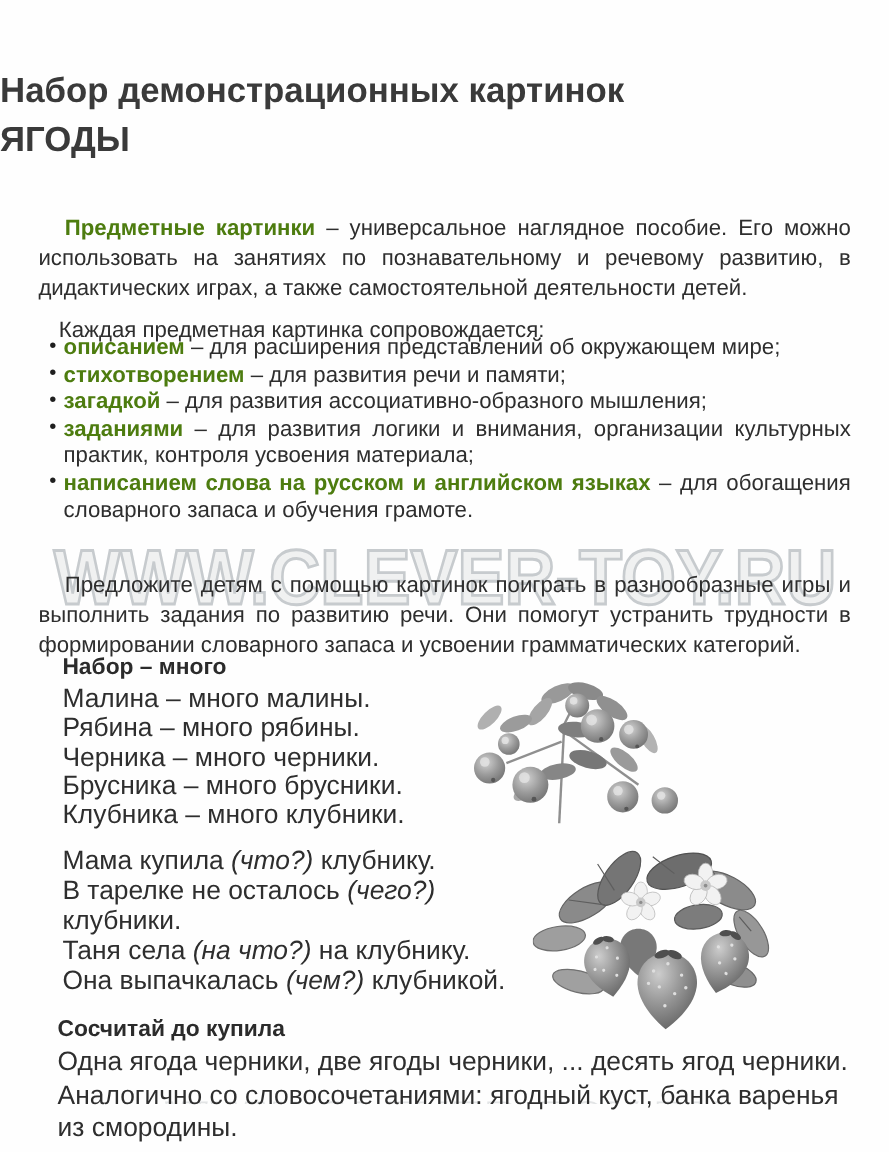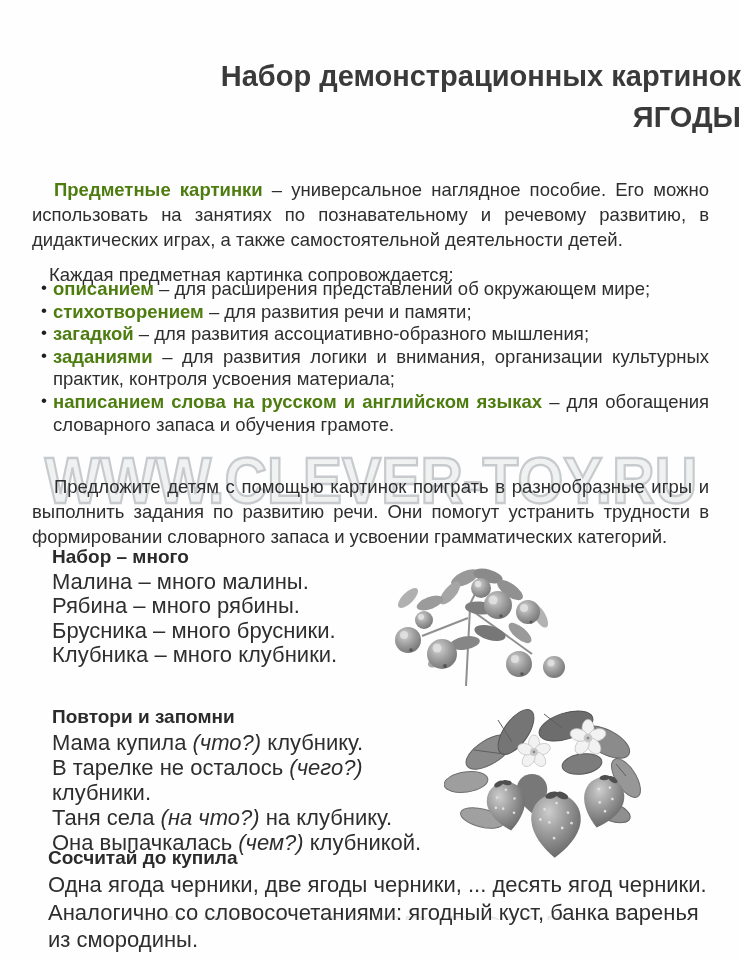--- a/index.html
+++ b/index.html
@@ -24,21 +24,21 @@
     opacity:0.55;z-index:0;user-select:none;
   }
   .watermark-bottom span{
     display:block;font-weight:bold;font-size:36px;line-height:1;
     margin-top:3px;text-align:center;white-space:nowrap;letter-spacing:4px;
     color:rgba(203,207,209,0.25);
     -webkit-text-stroke:1.4px #ccd0d2;
   }
   
   .title{
-    top:56px;left:0;width:741px;text-align:right;
+    top:56px;left:0;width:741px;text-align:left;
     font-weight:bold;font-size:29px;line-height:41px;color:#3a3a3a;
     z-index:1;
   }
   .para{
     left:32px;width:677px;font-size:18.5px;line-height:25px;
     text-align:justify;z-index:1;
   }
   .para.indent{text-indent:22px;}
   .lead-bold{font-weight:bold;color:#4d7c0f;}
   .list-intro{top:262px;left:49px;font-size:18.5px;line-height:25px;z-index:1;}
@@ -88,26 +88,26 @@
   <li><span class="dot">•</span><span class="lead-bold">заданиями</span><span> – для развития логики и внимания, организации культурных практик, контроля усвоения материала;</span></li>
   <li><span class="dot">•</span><span class="lead-bold">написанием слова на русском и английском языках</span><span> – для обогащения словарного запаса и обучения грамоте.</span></li>
 </ul>
 
 <p class="abs para indent" style="top:455px">Предложите детям с помощью картинок поиграть в разнообразные игры и выполнить задания по развитию речи. Они помогут устранить трудности в формировании словарного запаса и усвоении грамматических категорий.</p>
 
 <div class="abs section sec1">
   <div class="heading">Набор – много</div>
   <div class="line">Малина – много малины.</div>
   <div class="line">Рябина – много рябины.</div>
+  <div class="line">Черника – много черники.</div>
   <div class="line">Брусника – много брусники.</div>
   <div class="line">Клубника – много клубники.</div>
 </div>
 
 <div class="abs section sec2">
-  <div class="heading">Повтори и запомни</div>
   <div class="line"><span>Мама купила </span><span class="it">(что?)</span><span> клубнику.</span></div>
   <div class="line"><span>В тарелке не осталось </span><span class="it">(чего?)</span><span> клубники.</span></div>
   <div class="line"><span>Таня села </span><span class="it">(на что?)</span><span> на клубнику.</span></div>
   <div class="line"><span>Она выпачкалась </span><span class="it">(чем?)</span><span> клубникой.</span></div>
 </div>
 
 <div class="abs section sec3">
   <div class="heading">Сосчитай до купила</div>
   <div class="line">Одна ягода черники, две ягоды черники, ... десять ягод черники.</div>
   <div class="line">Аналогично со словосочетаниями: ягодный куст, банка варенья из смородины.</div>

